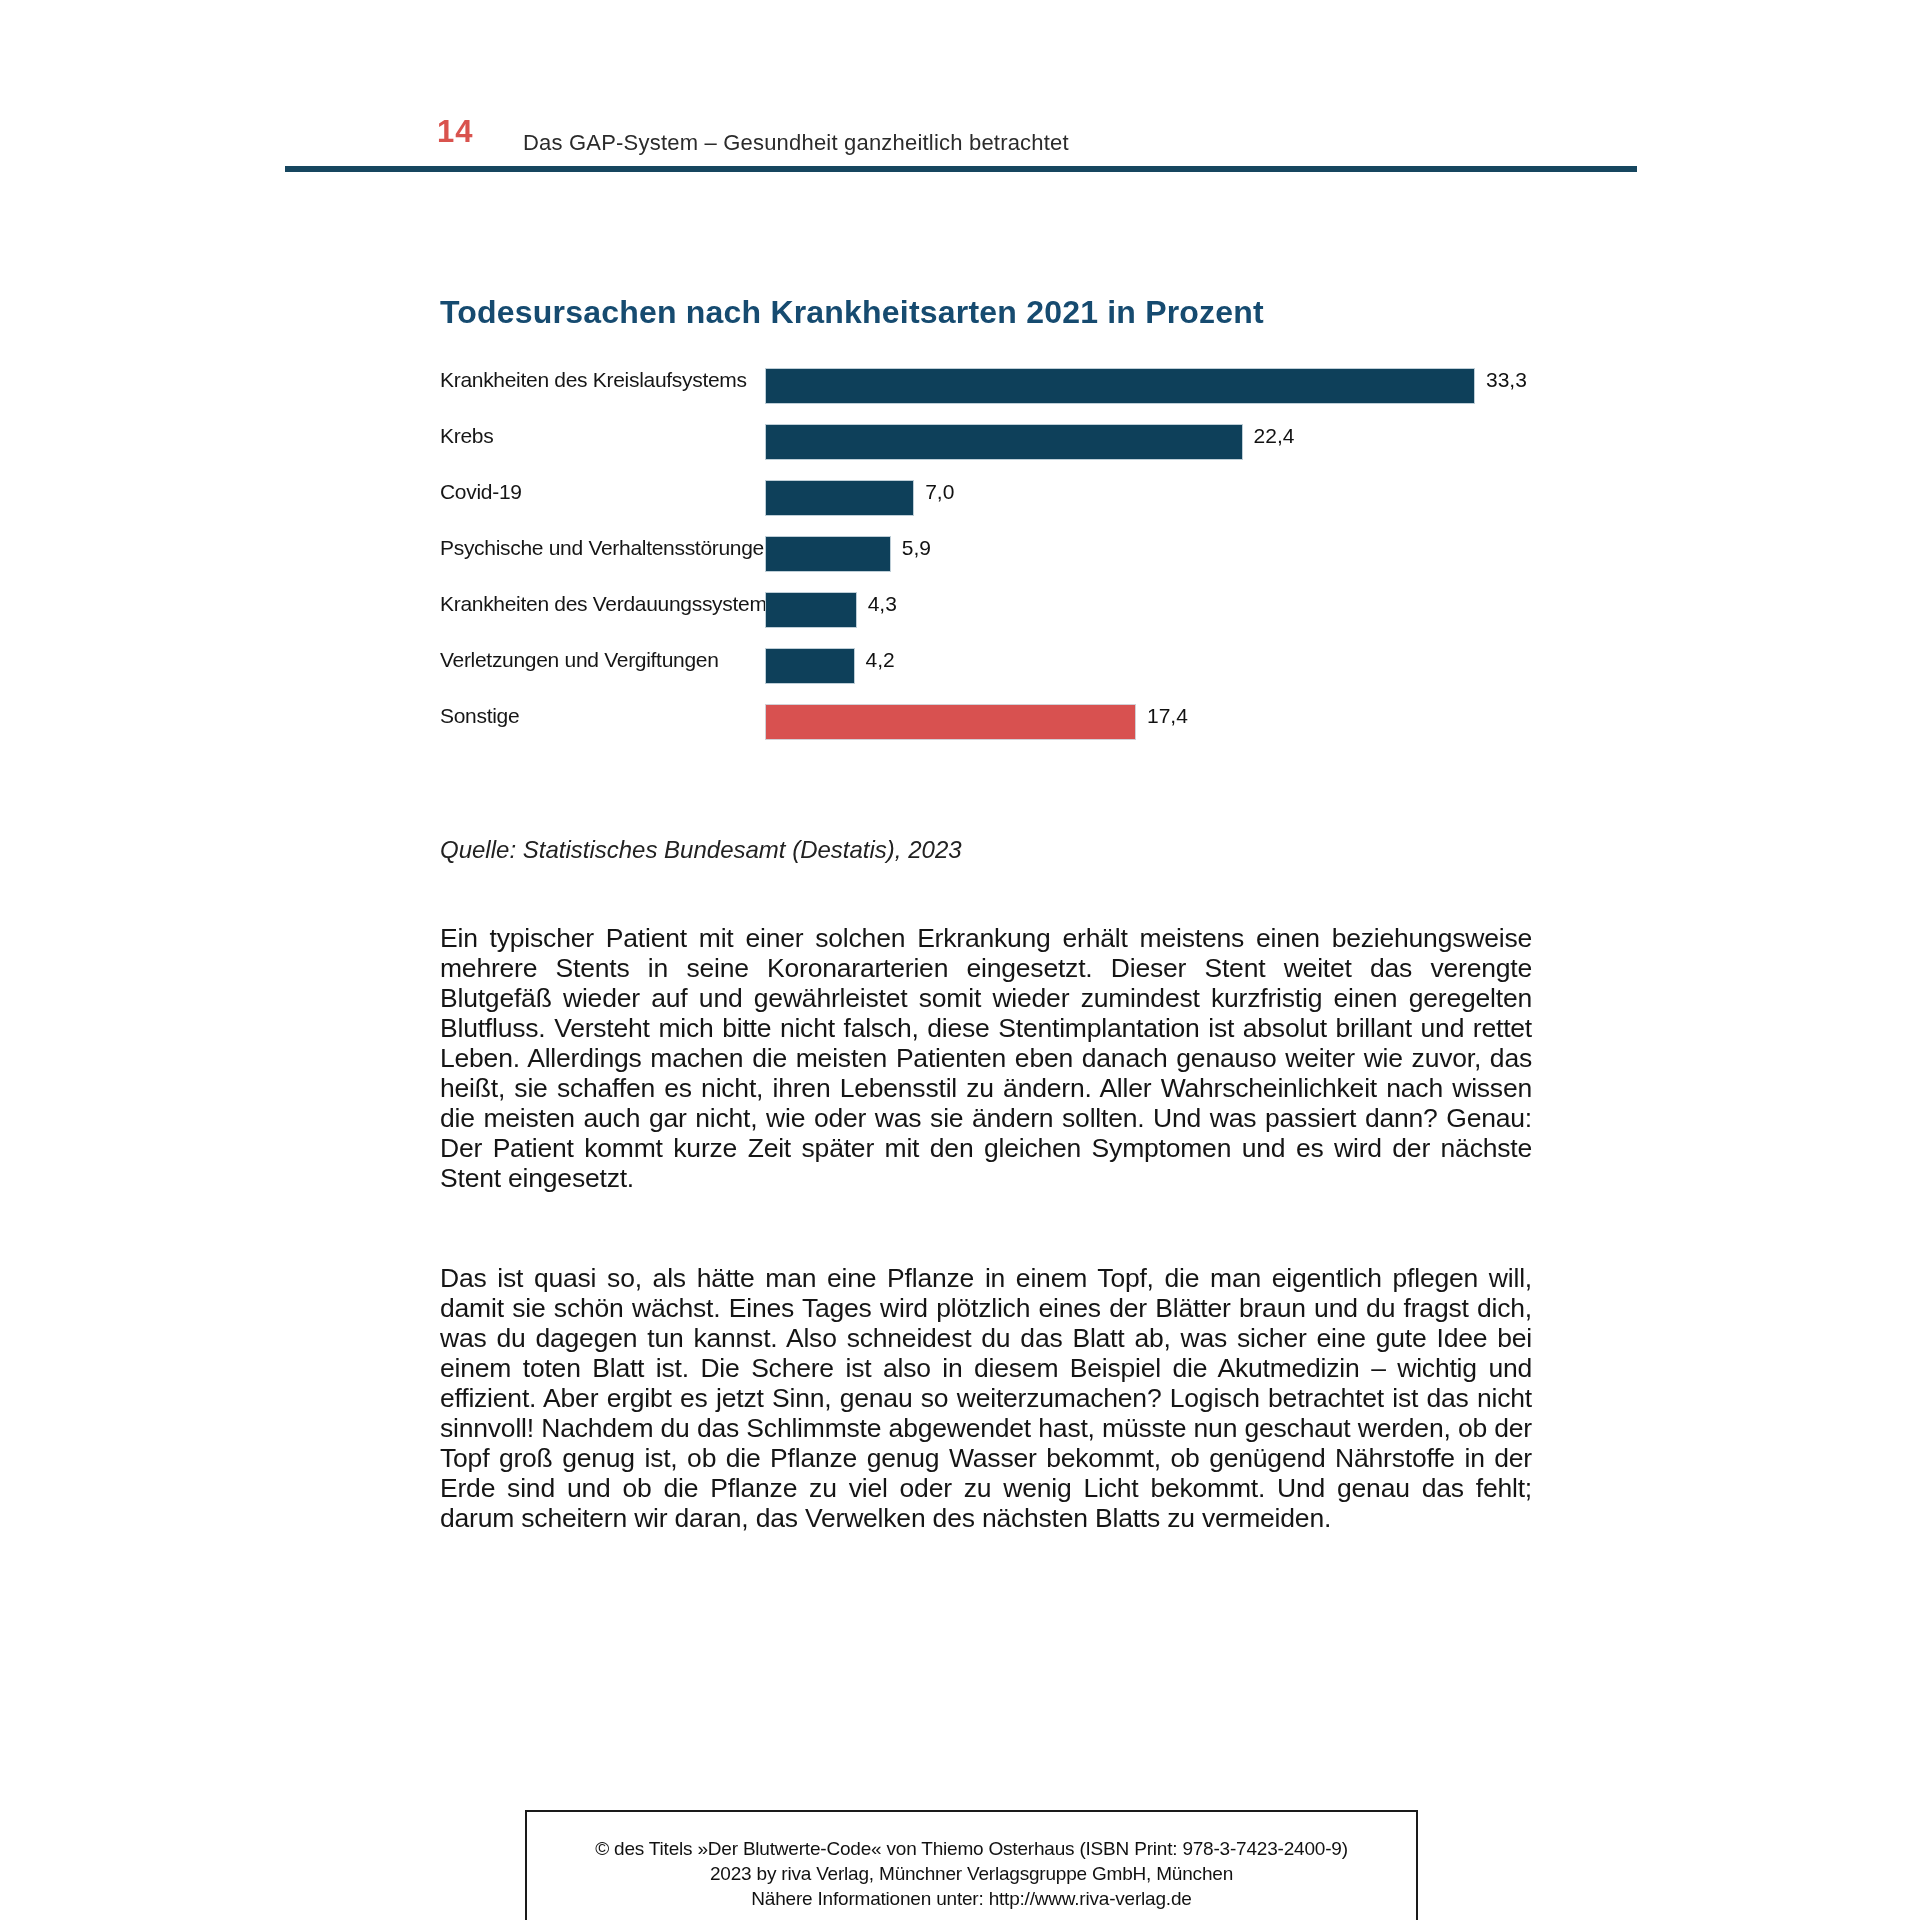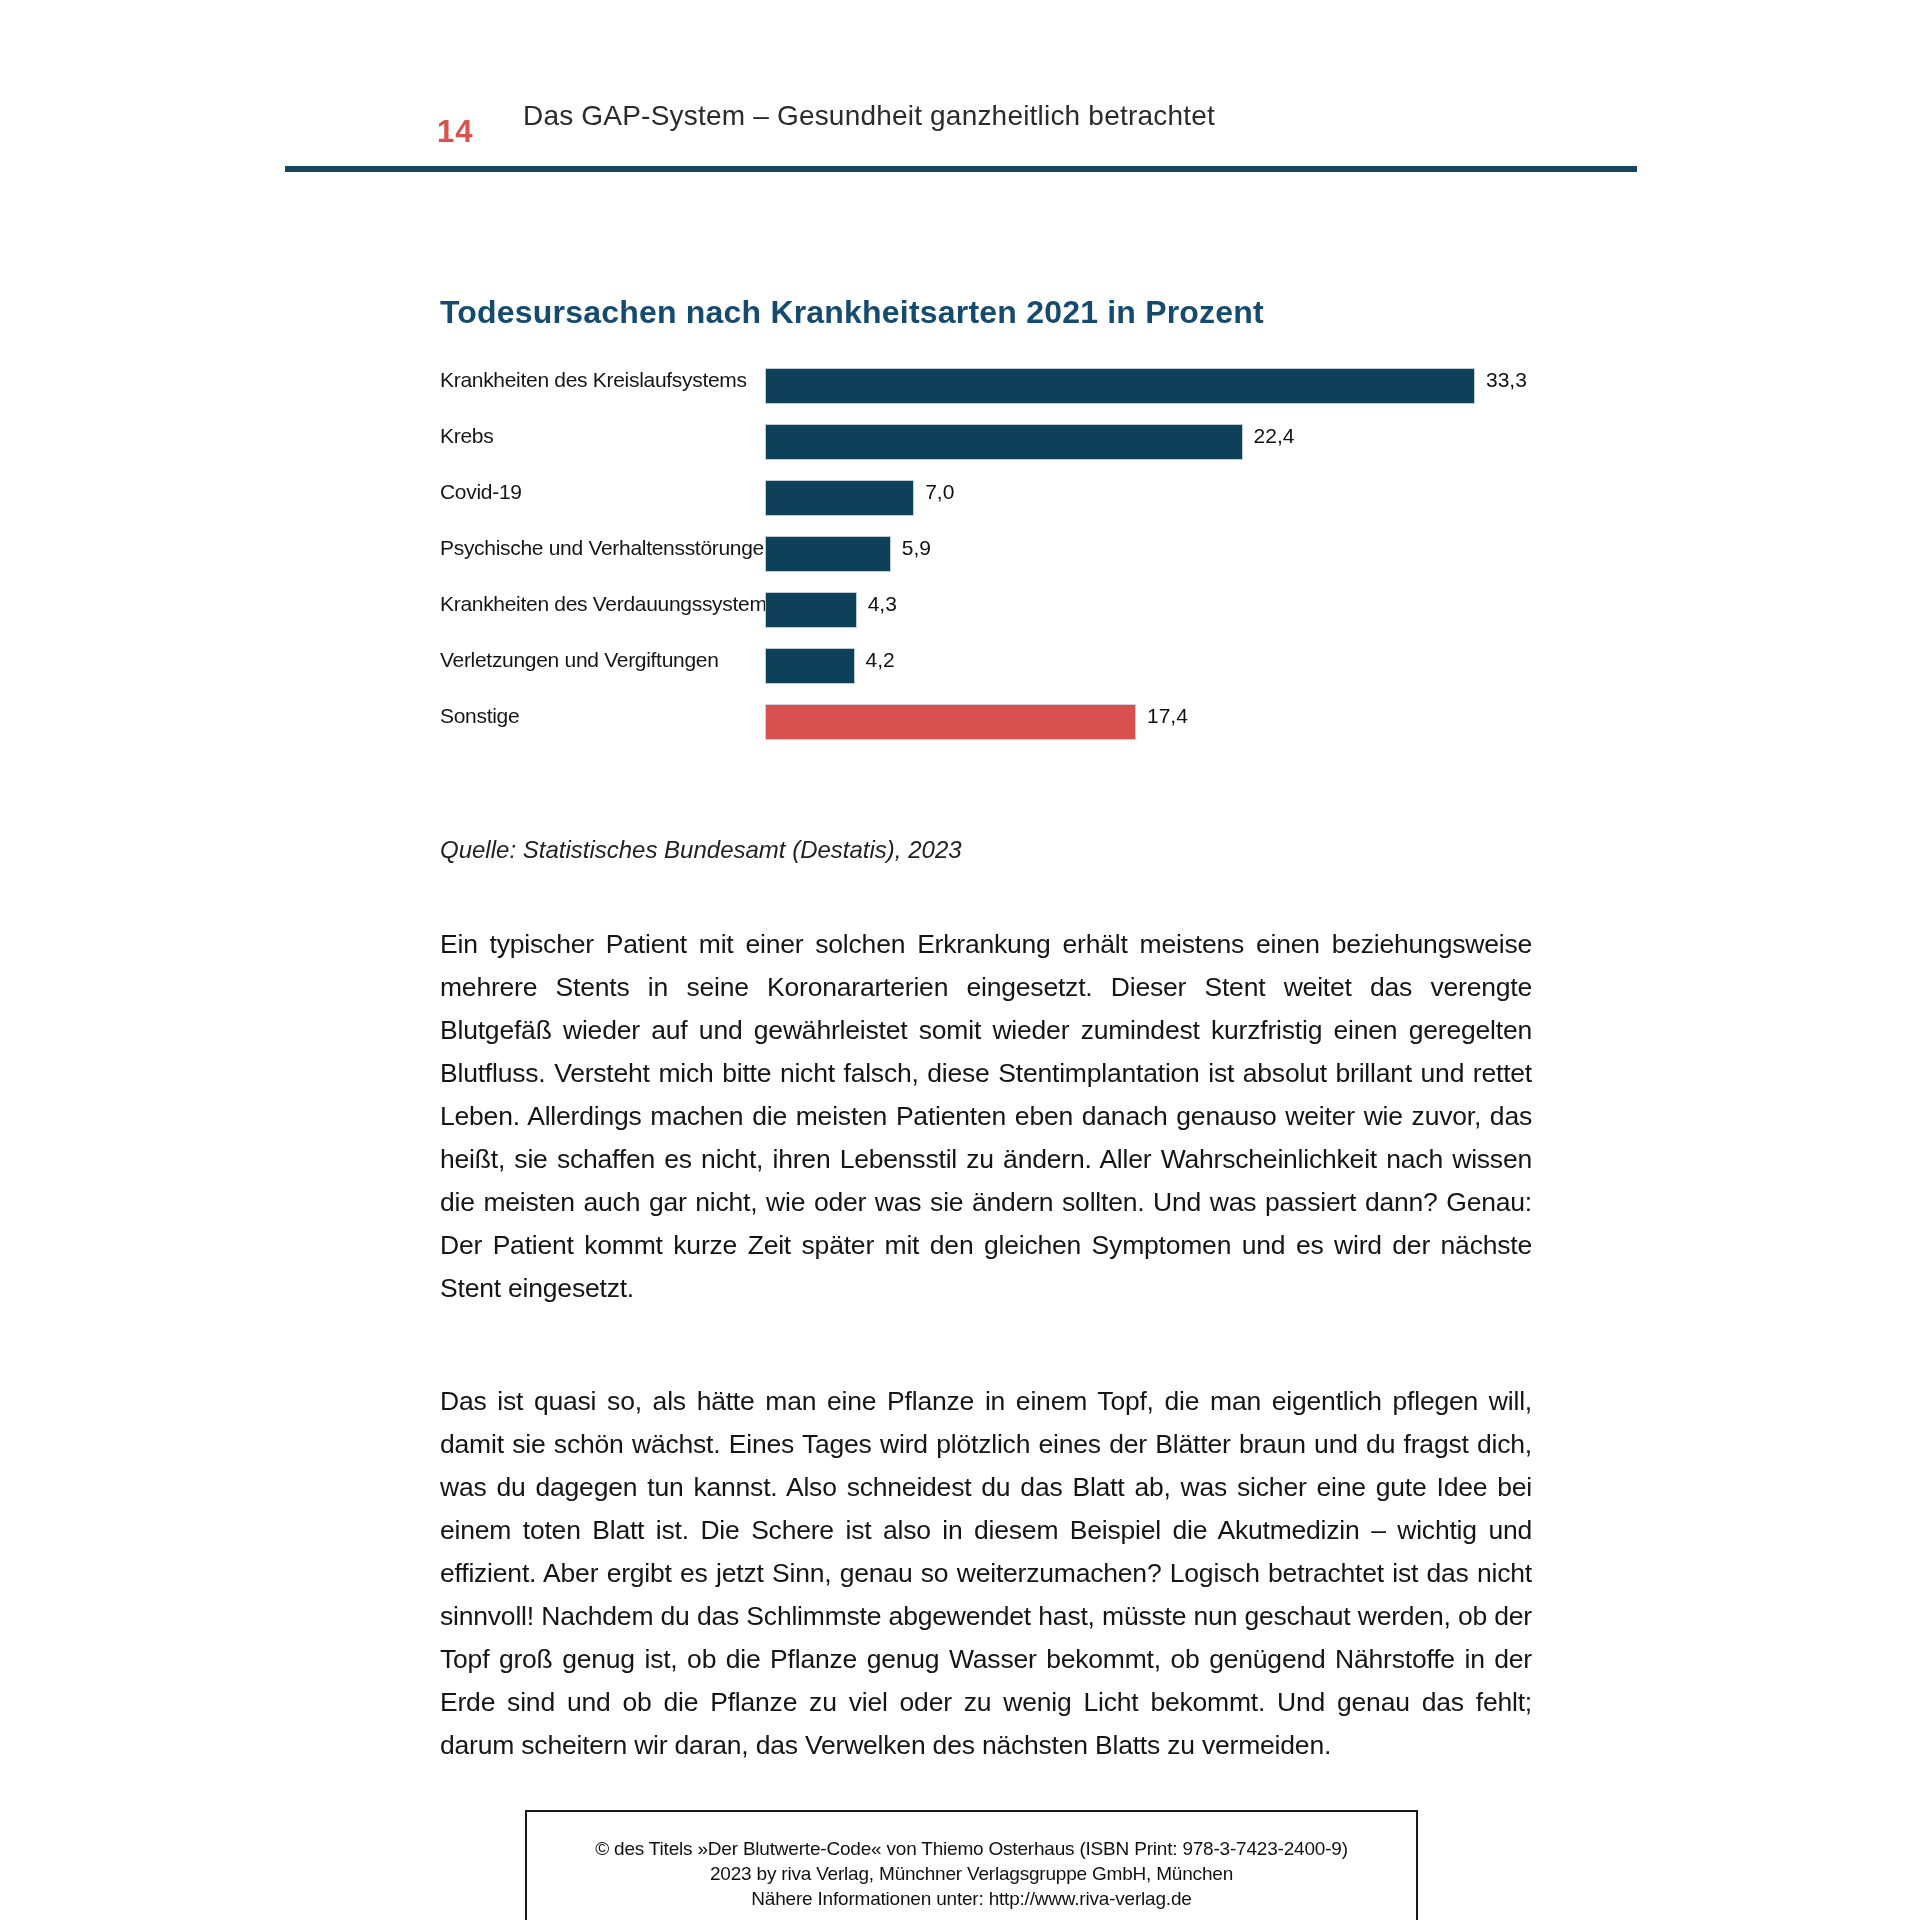--- a/index.html
+++ b/index.html
@@ -10,22 +10,22 @@
     font-family:"Liberation Sans", sans-serif;
     color:#1a1a1a;
     overflow:hidden;
   }
   
   .page-number{
     position:absolute;left:437px;top:114px;
     font-size:31px;font-weight:700;letter-spacing:1px;
   }
   .header-title{
-    position:absolute;left:523px;top:100px;
-    font-size:28px;font-weight:400;color:#2b2b2b;letter-spacing:.2px;
+    position:absolute;left:523px;top:130px;
+    font-size:22px;font-weight:400;color:#2b2b2b;letter-spacing:.2px;
   }
   .header-rule{
     position:absolute;left:285px;top:166px;
     width:1352px;height:6px;
   }
   
   .chart-title{
     position:absolute;left:440px;top:294px;
     font-size:32px;font-weight:600;letter-spacing:.2px;margin:0;
   }
@@ -53,21 +53,21 @@
   .chart-source{
     position:absolute;left:440px;top:836px;
     font-size:24px;font-style:italic;font-weight:300;color:#222;margin:0;
   }
   
   .body-text{
     position:absolute;left:440px;top:923px;width:1092px;
   }
   .body-text p{
     margin:0 0 70px 0;
-    font-size:26.5px;line-height:43px;font-weight:300;
+    font-size:26.5px;line-height:30px;font-weight:300;
     text-align:justify;letter-spacing:-0.2px;color:#151515;
   }
   
   .imprint-box{
     position:absolute;left:525px;top:1810px;width:893px;
     box-sizing:border-box;
     border:2px solid #1a1a1a;
     padding:24px 10px 9px 10px;
     display:flex;flex-direction:column;justify-content:center;
     text-align:center;

